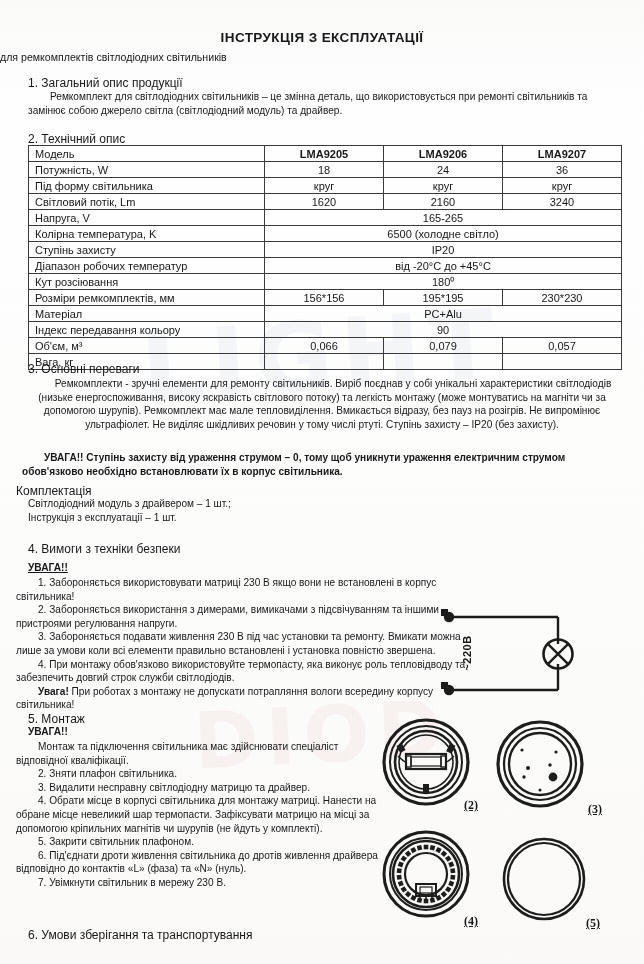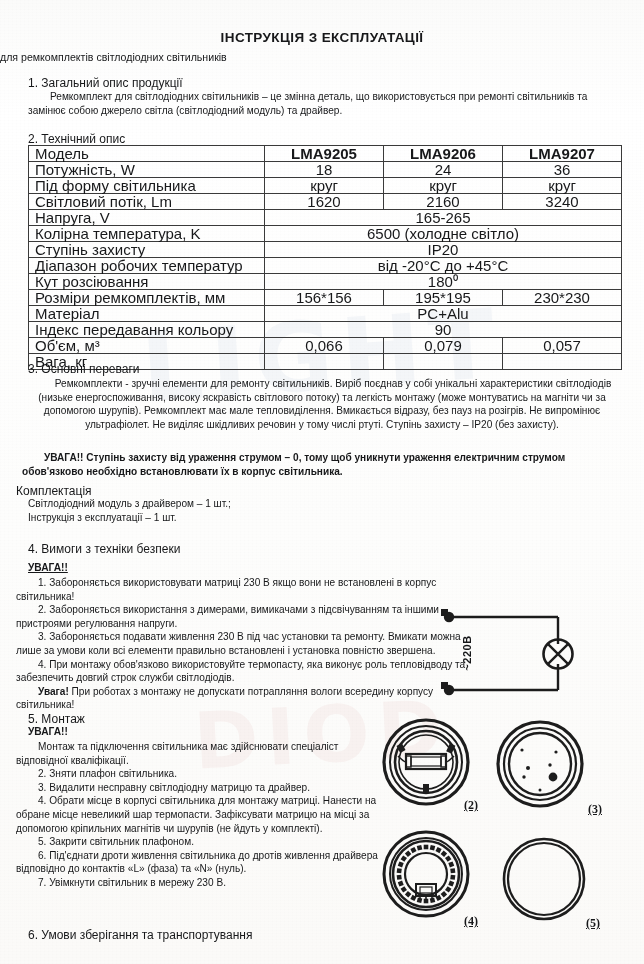--- a/index.html
+++ b/index.html
@@ -100,21 +100,21 @@
   
   .tbl-wrap {
     position: absolute;
     left: 28px;
     top: 145px;
     width: 594px;
   }
   table.spec {
     border-collapse: collapse;
     width: 594px;
-    font-size: 15px;
+    font-size: 11px;
     table-layout: fixed;
     padding-left: 44px;
   }
   table.spec td {
     border: 1px solid #3a3a3a;
     padding: 1px 4px;
     height: 13px;
     line-height: 12px;
     vertical-align: middle;
   }

